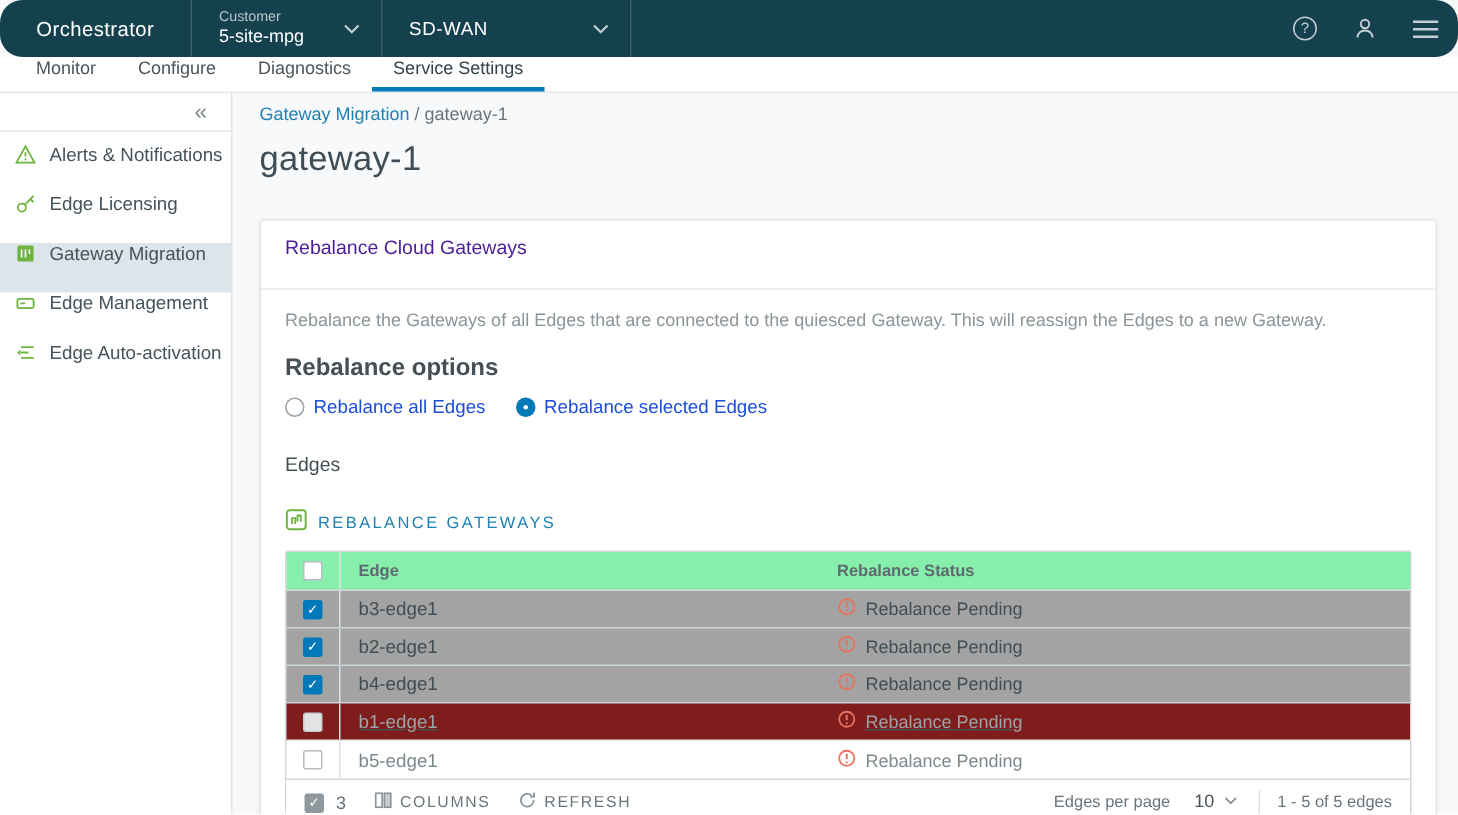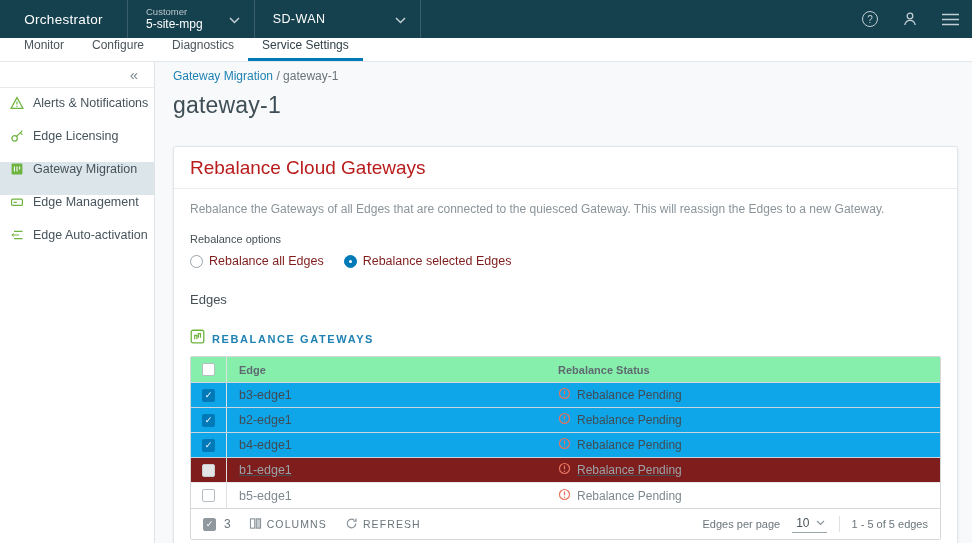--- a/index.html
+++ b/index.html
@@ -1,20 +1,20 @@
 <!DOCTYPE html>
 <html><head>
 <meta charset="utf-8">
 <style>
   * { margin:0; padding:0; box-sizing:border-box; }
   html,body { width:972px; height:543px; overflow:hidden; }
   body { font-family:"Liberation Sans","DejaVu Sans",sans-serif; background:#f8f9fa; color:#454f54; }
 
   
-  .app-header { height:38px; background:#15404e; display:flex; align-items:stretch; color:#fff; }
+  .app-header { height:38px; background:#15404e; display:flex; align-items:stretch; color:#fff;border-radius:15px; }
   .brand { width:128px; display:flex; align-items:center; justify-content:center; font-size:13.5px; letter-spacing:.3px; border-right:1px solid #3a5f6b; }
   .hdr-drop { display:flex; align-items:center; padding:0 14px 0 18px; gap:26px; border-right:1px solid #3a5f6b; cursor:pointer; }
   .hdr-two-line { display:flex; flex-direction:column; justify-content:center; line-height:1.25; }
   .hdr-label { font-size:9.5px; color:#b9c7cc; }
   .hdr-value { font-size:12px; color:#fff; }
   .hdr-single { font-size:12.5px; letter-spacing:.4px; }
   .hdr-right { margin-left:auto; display:flex; align-items:center; gap:20px; padding-right:12px; }
   .hdr-icon { width:20px; height:20px; display:flex; align-items:center; justify-content:center; cursor:pointer; }
   .help-circle { width:16px; height:16px; border:1.3px solid #c2ced3; border-radius:50%; font-size:10px; color:#c2ced3; display:flex; align-items:center; justify-content:center; }
 
@@ -32,47 +32,47 @@
   .side-item.active { background:#dce5ea; }
   .side-item svg { flex-shrink:0; }
 
   .content { flex:1; padding:7px 0 0 18px; overflow:hidden; }
   .breadcrumb { font-size:12px; color:#6a747a; }
   .breadcrumb .link { color:#1f82b3; cursor:pointer; }
   .page-title { margin-top:9px; font-size:23px; font-weight:300; color:#3f4e56; letter-spacing:.2px; }
 
   
   .card { margin-top:27px; margin-right:14px; background:#fff; border:1px solid #e2e5e7; border-radius:3px; box-shadow:0 1px 3px rgba(0,0,0,.07); }
-  .card-header { padding:10px 16px 9px; font-size:19px; color:#b91c1c; border-bottom:1px solid #eaedee; }
+  .card-header { padding:10px 16px 20px; font-size:13px; color:#4c1d95; border-bottom:1px solid #eaedee; }
   .card-body { padding:13px 16px 16px; }
   .desc { font-size:12px; color:#8a9499; }
-  .section-label { margin-top:17px; font-size:11px; font-weight:normal; color:#454f54; }
+  .section-label { margin-top:17px; font-size:16px; font-weight:bold; color:#454f54; }
   .radio-row { margin-top:9px; display:flex; align-items:center; gap:20px; }
-  .radio-item { display:flex; align-items:center; gap:6px; cursor:pointer; font-size:12.5px; color:#7f1d1d; }
+  .radio-item { display:flex; align-items:center; gap:6px; cursor:pointer; font-size:12.5px; color:#1d4ed8; }
   .radio { width:13px; height:13px; border:1px solid #99a3a9; border-radius:50%; background:#fff; position:relative; flex-shrink:0; }
   .radio.on { border-color:#0079b8; background:#0079b8; }
   .radio.on::after { content:""; position:absolute; left:4px; top:4px; width:3px; height:3px; background:#fff; border-radius:50%; }
   .edges-label { margin-top:24px; font-size:13px; color:#454f54; }
 
   .grid-toolbar { margin-top:22px; display:flex; align-items:center; gap:7px; cursor:pointer; }
-  .grid-toolbar .btn-label { font-size:11px; font-weight:bold; letter-spacing:1.6px; color:#1f82b3; }
+  .grid-toolbar .btn-label { font-size:11px; font-weight:normal; letter-spacing:1.6px; color:#1f82b3; }
 
   
   .grid { margin-top:8px; border:1px solid #d4d8db; border-radius:2px; background:#fff; }
   .g-row { display:flex; align-items:stretch; height:25px; }
   .g-head { background:#86efac; border-bottom:1px solid #d4d8db; height:26px; }
   .g-head .cell { font-size:11px; color:#5f6a70; font-weight:bold; }
   .cell { display:flex; align-items:center; }
   .c-check { width:36px; justify-content:center; border-right:1px solid #dde1e3; flex-shrink:0; }
   .c-edge { flex:1; padding-left:12px; font-size:12.5px; }
   .c-status { width:390px; padding-left:8px; font-size:12px; gap:6px; flex-shrink:0; }
   .row { border-bottom:1px solid #e7eaec; cursor:pointer; }
   .row .c-edge { color:#7e898e; }
   .row .c-status { color:#7e898e; }
-  .row.selected { background:#0ea5e9; border-bottom-color:#c9d6de; }
+  .row.selected { background:#a3a3a3; border-bottom-color:#c9d6de; }
   .row.selected .c-edge, .row.selected .c-status { color:#414d54; }
   .row.disabled { background:#7f1d1d;text-decoration:underline; }
   .row.disabled .c-edge, .row.disabled .c-status { color:#9aa3a8; }
   .checkbox { width:13px; height:13px; border:1px solid #b5bdc2; border-radius:2px; background:#fff; display:inline-flex; align-items:center; justify-content:center; color:#fff; cursor:pointer; }
   .row.selected .checkbox { background:#0079b8; border-color:#0079b8; }
   .row.selected .checkbox::after { content:"✓"; font-size:9px; font-weight:bold; }
   .row.disabled .checkbox { background:#e2e4e6; border-color:#c8cdd0; }
 
   .g-footer { display:flex; align-items:center; height:31px; padding:0 12px; border-top:1px solid #d4d8db; background:#fff; font-size:10.5px; color:#6a757b; }
   .gf-left { display:flex; align-items:center; gap:8px; }

